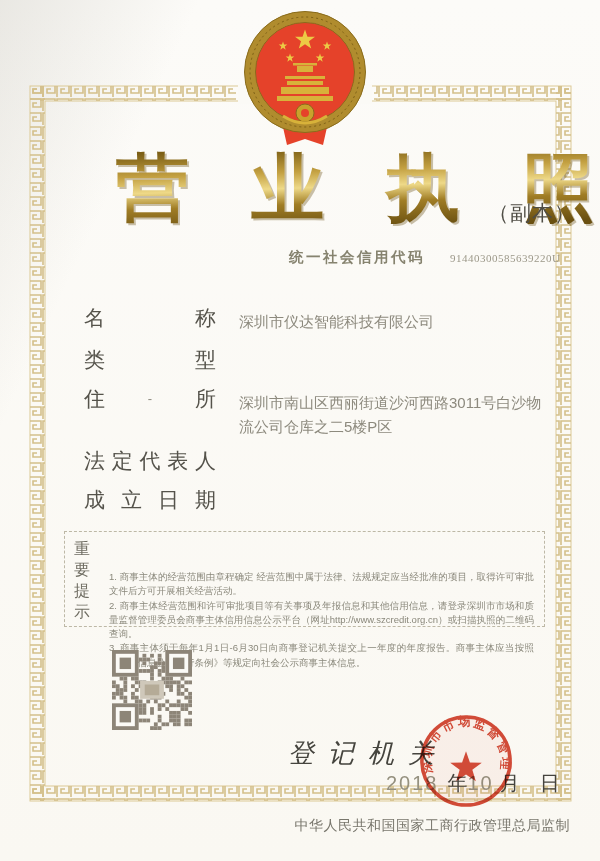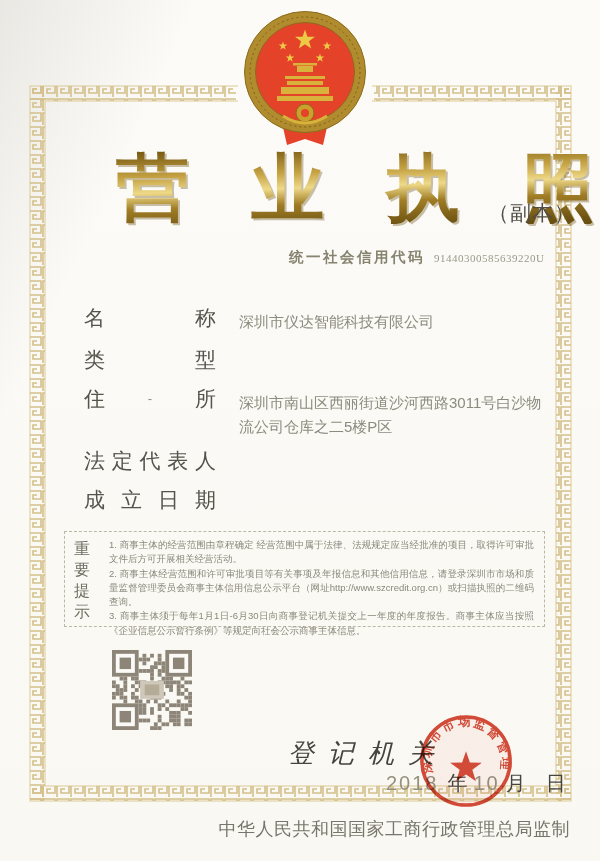--- a/index.html
+++ b/index.html
@@ -18,52 +18,52 @@
   
   .title{
     left:116px;top:151px;z-index:4;white-space:nowrap;
     font-size:73px;font-weight:bold;letter-spacing:21px;line-height:1;
     background:linear-gradient(178deg,#7c5f16 4%,#c3a041 30%,#eed988 48%,#a07d25 66%,#6a5011 94%);
     -webkit-background-clip:text;background-clip:text;color:transparent;
     filter:drop-shadow(2px 2px 0 rgba(104,78,18,.35));
   }
   .subtitle{left:488px;top:199px;z-index:4;font-size:21px;color:#4f4d45;letter-spacing:1px;}
   
-  .credit{left:289px;top:248px;z-index:4;display:flex;align-items:baseline;gap:9px;}
+  .credit{left:289px;top:248px;z-index:4;display:flex;align-items:baseline;gap:25px;}
   .credit .lab{font-size:14.5px;font-weight:bold;color:#86836f;letter-spacing:2.5px;}
   .credit .num{font-size:11px;color:#9c9889;letter-spacing:.5px;font-family:"Liberation Serif","DejaVu Serif",serif;}
   
   .fields{left:84px;top:306px;width:462px;z-index:4;}
   .row{display:flex;align-items:flex-start;margin-bottom:15px;}
   .row.addr{margin-bottom:11px;}
   .lbl{width:132px;flex:none;display:flex;justify-content:space-between;
        font-size:21px;color:#55534b;line-height:1.15;}
   .lbl .dash{font-size:13px;color:#8d8a7e;align-self:center;}
   .val{margin-left:23px;width:312px;font-size:15px;color:#8d8a7e;line-height:1.55;padding-top:4px;}
   .val.faint{color:#a5a193;}
   
   .notice{left:64px;top:531px;width:481px;height:96px;z-index:4;
           border:1px dashed #bdb8a6;box-sizing:border-box;display:flex;}
   .notice-side{flex:none;width:28px;padding:7px 0 7px 9px;display:flex;flex-direction:column;
                justify-content:space-between;font-size:16px;color:#6f6d62;}
   .notice-body{flex:1;padding:6px 10px 5px 7px;font-size:9.5px;color:#8a887b;
-               line-height:1.5;text-align:justify;}
+               line-height:1.5;text-align:justify;margin-top:32px;}
   .notice-body p{margin:0;}
   
   .qr{left:112px;top:650px;width:80px;height:80px;z-index:4;}
   
   .registry{left:288px;top:736px;z-index:4;font-size:26px;color:#45443e;letter-spacing:14px;white-space:nowrap;font-style:italic;}
   .dateline{left:386px;top:770px;z-index:4;display:flex;align-items:baseline;font-size:20px;color:#45443e;white-space:nowrap;}
   .dateline .gray{color:#95917f;letter-spacing:2px;}
   .dateline .u1{margin-left:9px;}
-  .dateline .m{margin-left:6px;}
+  .dateline .m{}
   .dateline .u2{margin-left:6px;}
   .dateline .daygap{display:inline-block;width:20px;}
   .seal{left:417px;top:712px;width:98px;height:98px;z-index:5;mix-blend-mode:multiply;opacity:.93;}
-  .supervisor{right:30px;top:817px;z-index:4;font-size:18px;color:#78766c;letter-spacing:.5px;}
+  .supervisor{right:30px;top:817px;z-index:4;font-size:14px;color:#78766c;letter-spacing:.5px;}
 </style>
 </head>
 <body>
 
 <div class="page">
 
   <svg class="abs frame-svg" width="600" height="861" viewBox="0 0 600 861" xmlns="http://www.w3.org/2000/svg">
     <defs>
       <pattern id="meander" width="14" height="14" patternUnits="userSpaceOnUse">
         <path d="M1 13 V1 H13 V9 H5 V5 H9" fill="none" stroke="#d4bf8a" stroke-width="1.6"></path>

